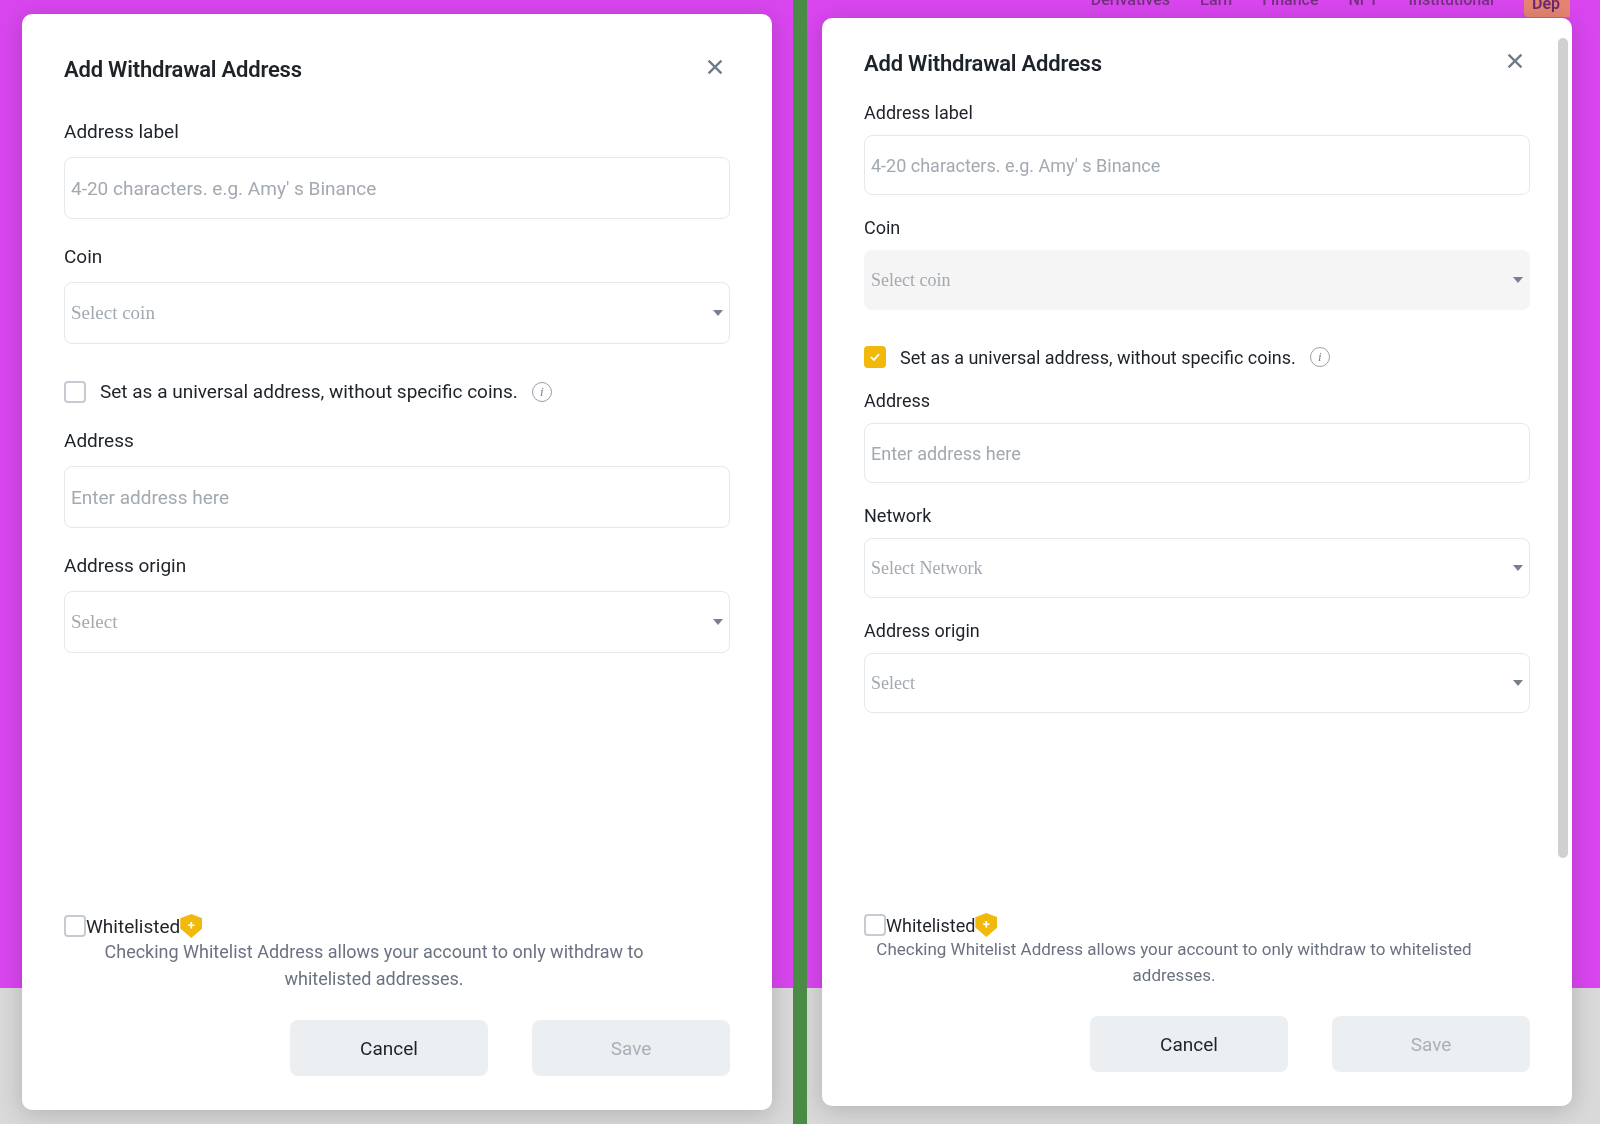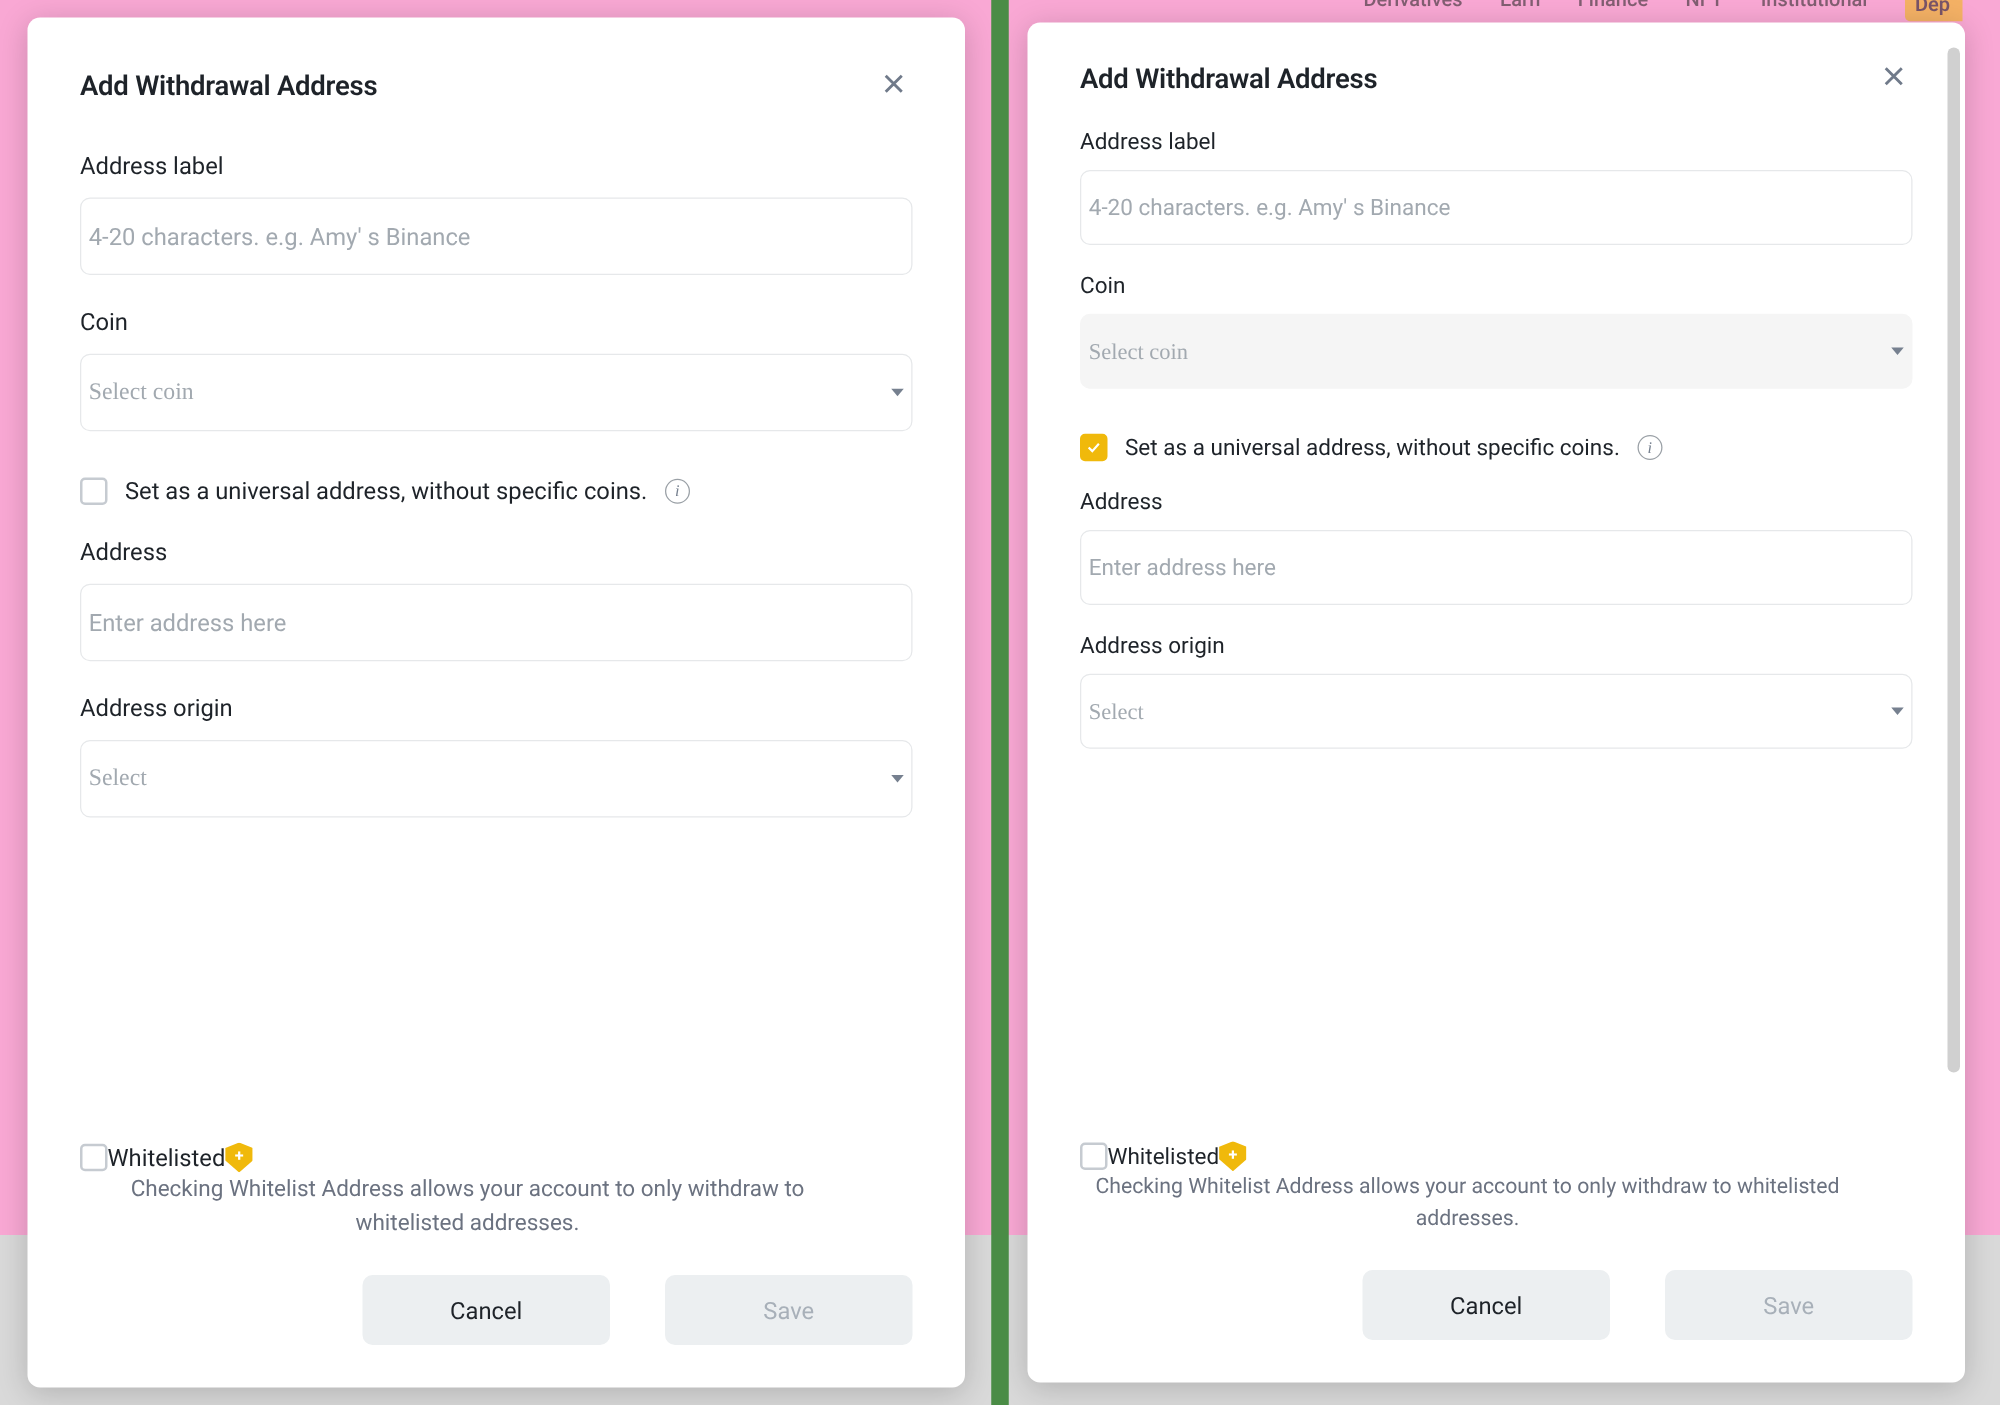--- a/index.html
+++ b/index.html
@@ -9,21 +9,21 @@
     background: #d9d9d9;
     width: 1600px;
     height: 1124px;
     overflow: hidden;
     position: relative;
   }
   .half {
     position: absolute;
     top: 0;
     height: 988px;
-    background: #f9a8d4;
+    background: #d946ef;
   }
   .half.left  { left: 0;   width: 800px; }
   .half.right { left: 800px; width: 800px; }
   .divider-green {
     position: absolute;
     left: 793px;
     top: 0;
     width: 14px;
     height: 1124px;
     background: #4a8c46;
@@ -330,20 +330,27 @@
         <span class="cbx-text">Set as a universal address, without specific coins.</span>
         <span class="info-ic">i</span>
       </div>
     </div>
 
     <div class="field">
       <label class="field-label">Address</label>
       <input class="text-input" type="text" placeholder="Enter address here" style="">
     </div>
 
+    <div class="field">
+      <label class="field-label">Network</label>
+      <div class="select-box">
+        <span class="placeholder">Select Network</span>
+        <span class="caret"></span>
+      </div>
+    </div>
 
     <div class="field" style="margin-bottom:14px">
       <label class="field-label">Address origin</label>
       <div class="select-box">
         <span class="placeholder">Select</span>
         <span class="caret"></span>
       </div>
     </div>
 
     <div class="spacer-flex"></div>

